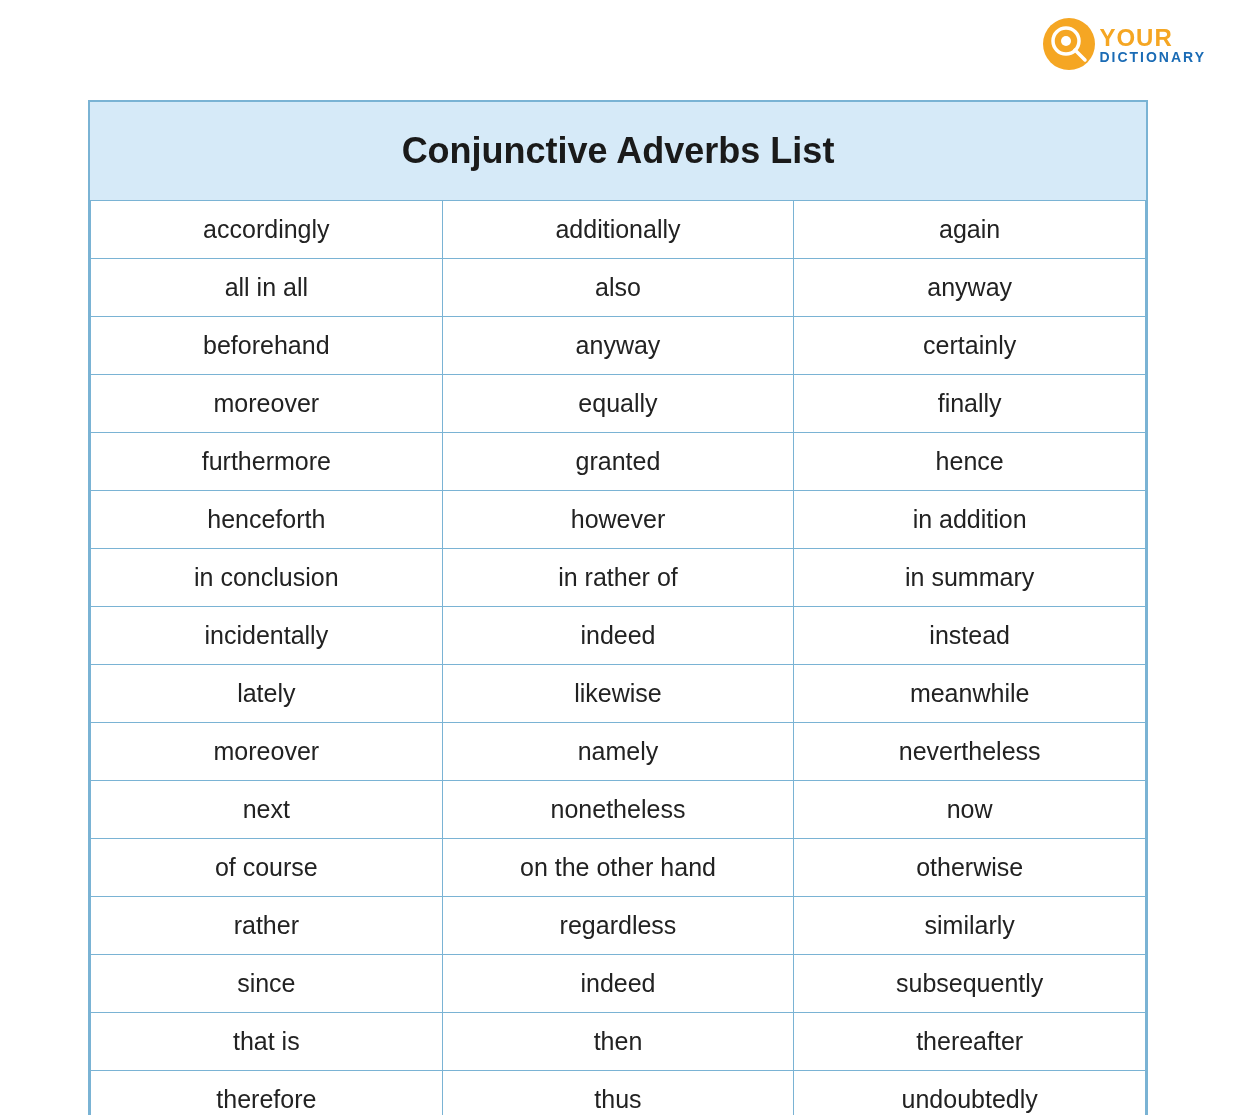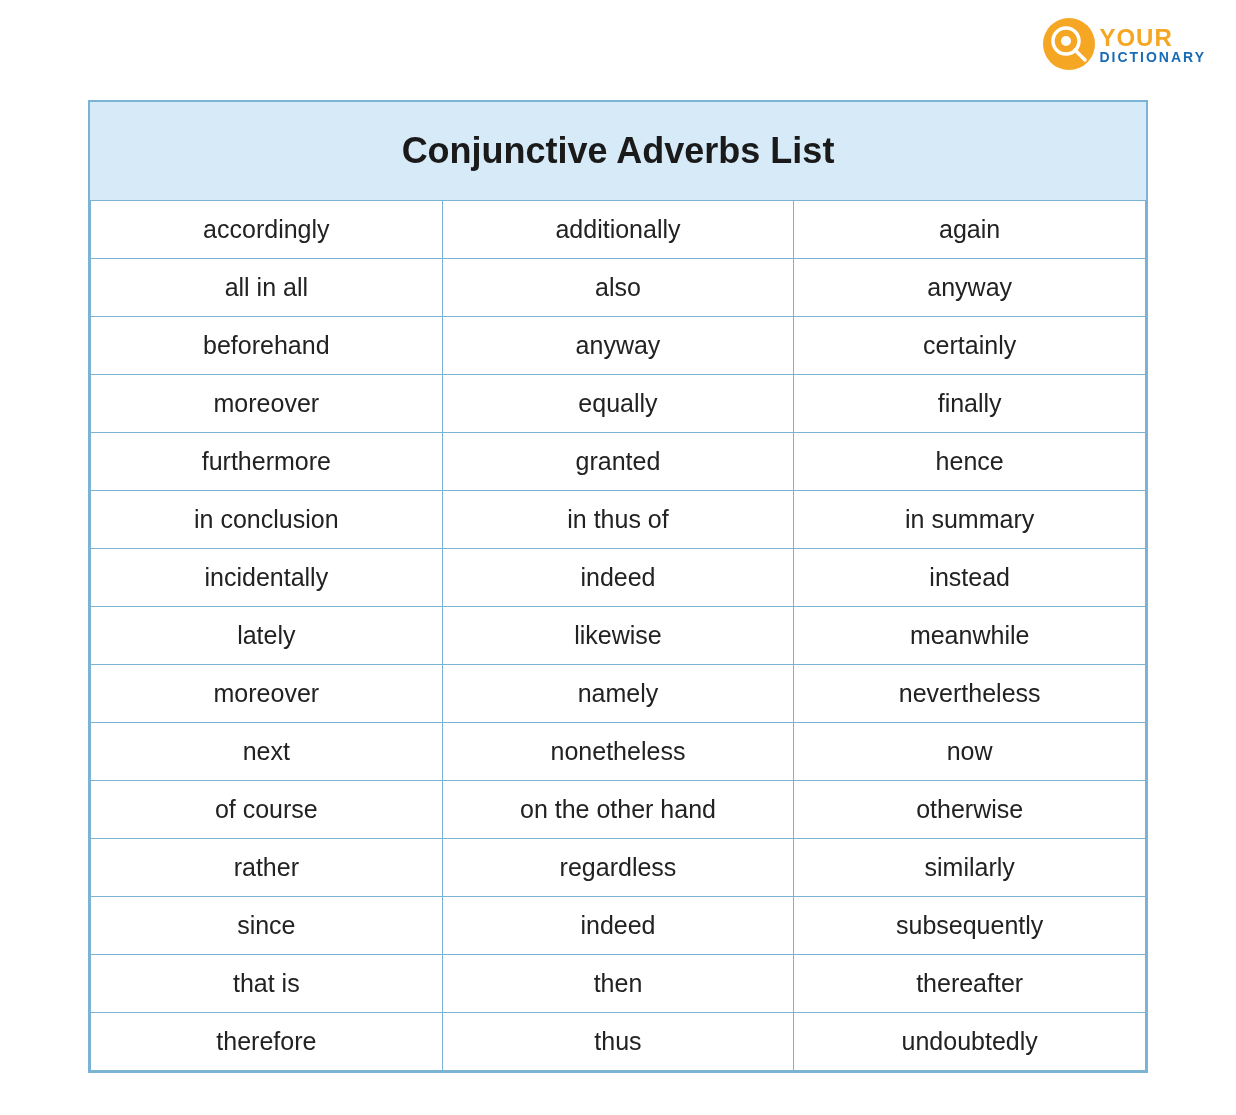--- a/index.html
+++ b/index.html
@@ -132,22 +132,27 @@
           <td>moreover</td>
           <td>equally</td>
           <td>finally</td>
         </tr>
         <tr>
           <td>furthermore</td>
           <td>granted</td>
           <td>hence</td>
         </tr>
         <tr>
+          <td>henceforth</td>
+          <td>however</td>
+          <td>in addition</td>
+        </tr>
+        <tr>
           <td>in conclusion</td>
-          <td>in thus of</td>
+          <td>in rather of</td>
           <td>in summary</td>
         </tr>
         <tr>
           <td>incidentally</td>
           <td>indeed</td>
           <td>instead</td>
         </tr>
         <tr>
           <td>lately</td>
           <td>likewise</td>

